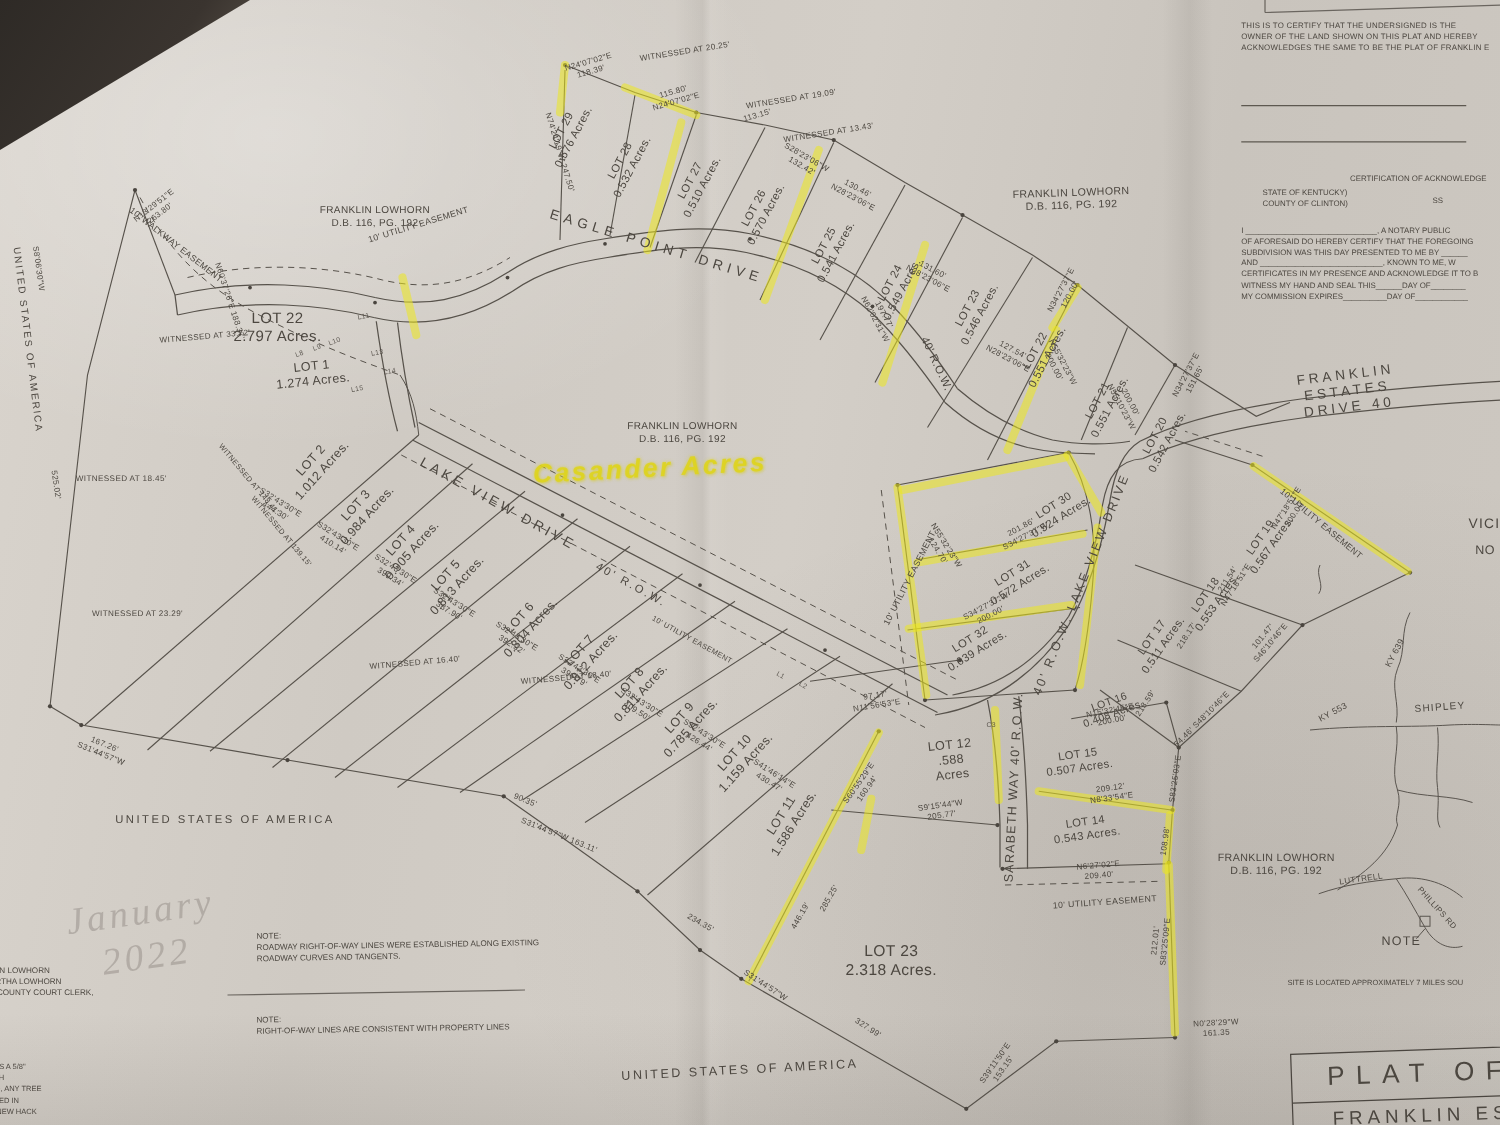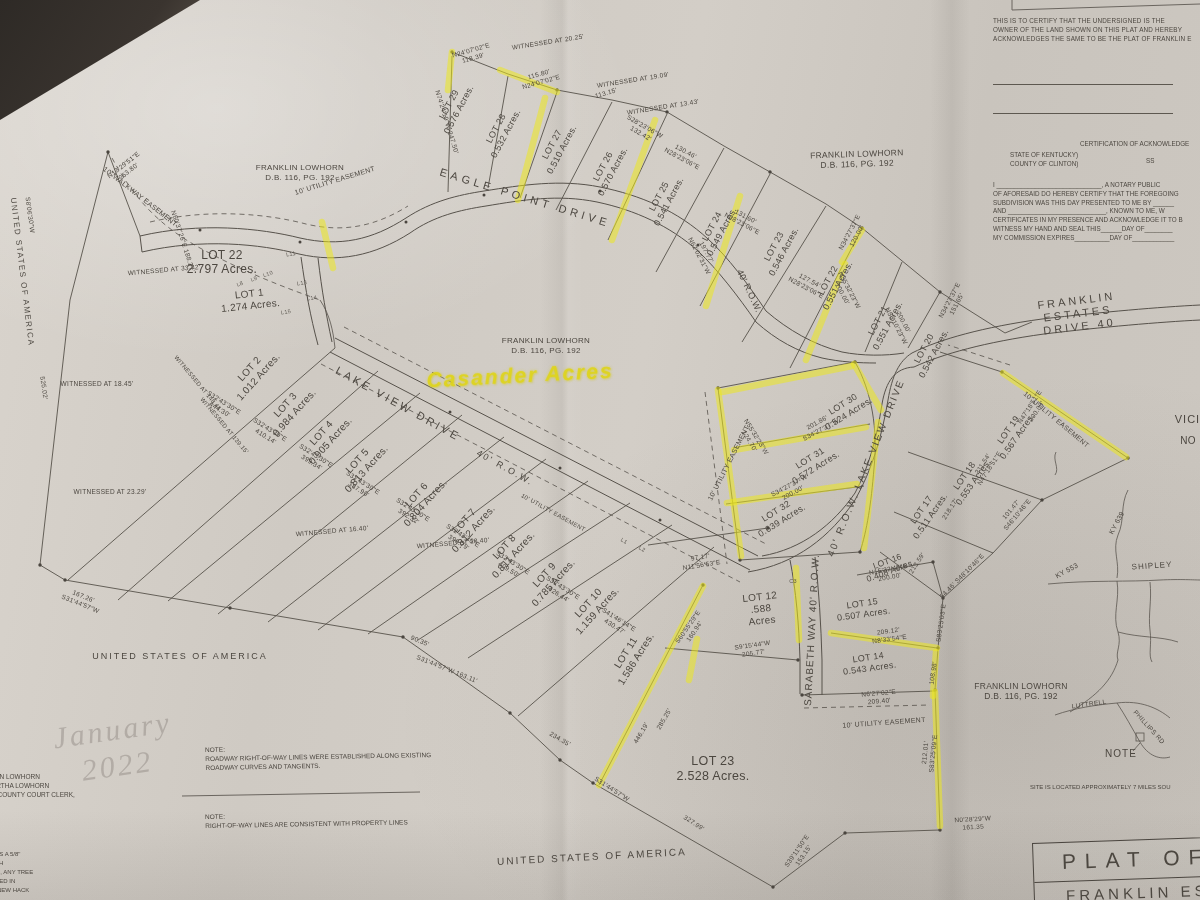--- a/index.html
+++ b/index.html
@@ -234,21 +234,21 @@
   <div class="c lot" style="left:717px;top:229px;font-size:9px;--r:-62deg"><span class="a">LOT 24</span><span class="a">0.549  Acres.</span></div>
   <div class="c lot" style="left:664px;top:199px;font-size:9px;--r:-62deg"><span class="a">LOT 25</span><span class="a">0.541  Acres.</span></div>
   <div class="c lot" style="left:608px;top:169px;font-size:9px;--r:-62deg"><span class="a">LOT 26</span><span class="a">0.570  Acres.</span></div>
   <div class="c lot" style="left:557px;top:147px;font-size:9px;--r:-62deg"><span class="a">LOT 27</span><span class="a">0.510  Acres.</span></div>
   <div class="c lot" style="left:501px;top:131px;font-size:9px;--r:-62deg"><span class="a">LOT 28</span><span class="a">0.532  Acres.</span></div>
   <div class="c lot" style="left:454px;top:107px;font-size:9px;--r:-62deg"><span class="a">LOT 29</span><span class="a">0.576  Acres.</span></div>
   <div class="c lot" style="left:846px;top:409px;font-size:9px;--r:-32deg"><span class="a">LOT 30</span><span class="a">0.524  Acres.</span></div>
   <div class="c lot" style="left:813px;top:463px;font-size:9px;--r:-32deg"><span class="a">LOT 31</span><span class="a">0.572  Acres.</span></div>
   <div class="c lot" style="left:779px;top:516px;font-size:9px;--r:-32deg"><span class="a">LOT 32</span><span class="a">0.639  Acres.</span></div>
   <div class="c lot" style="left:222px;top:262px;font-size:12px;--r:0deg"><span class="a">LOT 22</span><span class="a">2.797  Acres.</span></div>
-  <div class="c lot" style="left:713px;top:769px;font-size:12.5px;--r:0deg"><span class="a">LOT 23</span><span class="a">2.528  Acres.</span></div>
+  <div class="c lot" style="left:713px;top:769px;font-size:12.5px;--r:0deg"><span class="a">LOT 23</span><span class="a">2.318  Acres.</span></div>
 
   <div class="c" style="left:525px;top:198px;font-size:11px;letter-spacing:4px;--r:17deg">EAGLE POINT DRIVE</div>
   <div class="c" style="left:398px;top:404px;font-size:11px;letter-spacing:3px;--r:29deg">LAKE VIEW DRIVE</div>
   <div class="c" style="left:505px;top:468px;font-size:9px;letter-spacing:2px;--r:29deg">40' R.O.W.</div>
   <div class="c" style="left:866px;top:468px;font-size:10px;letter-spacing:2px;--r:-68deg">40' R.O.W. LAKE VIEW DRIVE</div>
   <div class="c" style="left:1078px;top:314px;font-size:11px;letter-spacing:3px;--r:-7deg">FRANKLIN ESTATES DRIVE  40</div>
   <div class="c" style="left:812px;top:630px;font-size:10px;letter-spacing:1px;--r:-87deg">SARABETH WAY 40' R.O.W.</div>
   <div class="c" style="left:749px;top:291px;font-size:9px;--r:65deg">40' R.O.W.</div>
 
   <div class="c" style="left:140px;top:197px;font-size:7px;--r:38deg">10' WALKWAY EASEMENT</div>

